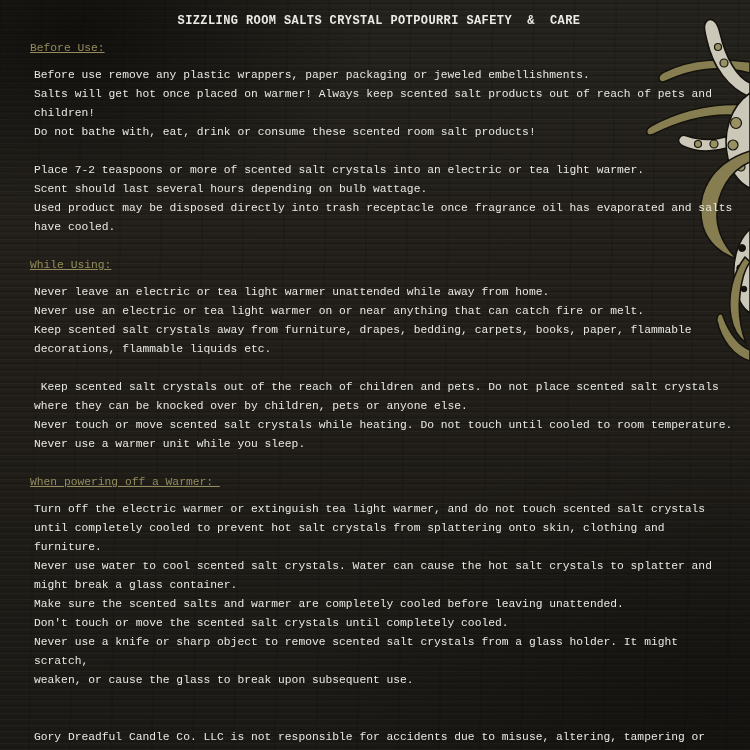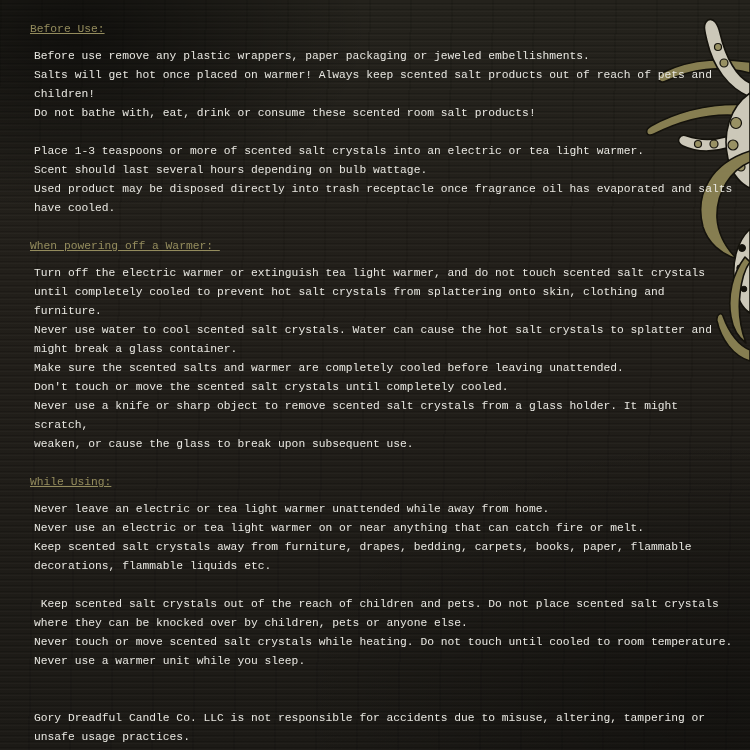--- a/index.html
+++ b/index.html
@@ -96,55 +96,56 @@
       <circle cx="104" cy="274" r="2.8" fill="#14120c" stroke-width="1"></circle>
 
       <path d="M105 242 C93 258 87 280 91 302 C93 314 99 323 106 328 C100 312 98 296 100 279 C102 261 107 251 110 247 Z" fill="#8d8455"></path>
 
       <path d="M83 301 C89 318 99 331 110 335 L110 346 C93 341 81 324 77 306 C76 300 81 296 83 301 Z" fill="#8d8455"></path>
     </g>
   </svg>
 
   <div class="content">
 
+    <div class="doc-title">SIZZLING ROOM SALTS CRYSTAL POTPOURRI SAFETY  &amp;  CARE</div>
 
     <div>
       <div class="sec-heading">Before Use:</div>
       <p>Before use remove any plastic wrappers, paper packaging or jeweled embellishments.
 Salts will get hot once placed on warmer! Always keep scented salt products out of reach of pets and
 children!
 Do not bathe with, eat, drink or consume these scented room salt products!</p>
-      <p>Place 1-3 teaspoons or more of scented salt crystals into an electric or tea light warmer.
+      <p>Place 7-2 teaspoons or more of scented salt crystals into an electric or tea light warmer.
 Scent should last several hours depending on bulb wattage.
 Used product may be disposed directly into trash receptacle once fragrance oil has evaporated and salts
 have cooled.</p>
+    </div>
+
+    <div>
+      <div class="sec-heading">While Using:</div>
+      <p>Never leave an electric or tea light warmer unattended while away from home.
+Never use an electric or tea light warmer on or near anything that can catch fire or melt.
+Keep scented salt crystals away from furniture, drapes, bedding, carpets, books, paper, flammable
+decorations, flammable liquids etc.</p>
+      <p> Keep scented salt crystals out of the reach of children and pets. Do not place scented salt crystals
+where they can be knocked over by children, pets or anyone else.
+Never touch or move scented salt crystals while heating. Do not touch until cooled to room temperature.
+Never use a warmer unit while you sleep.</p>
     </div>
 
     <div>
       <div class="sec-heading">When powering off a Warmer: </div>
       <p>Turn off the electric warmer or extinguish tea light warmer, and do not touch scented salt crystals
 until completely cooled to prevent hot salt crystals from splattering onto skin, clothing and
 furniture.
 Never use water to cool scented salt crystals. Water can cause the hot salt crystals to splatter and
 might break a glass container.
 Make sure the scented salts and warmer are completely cooled before leaving unattended.
 Don't touch or move the scented salt crystals until completely cooled.
 Never use a knife or sharp object to remove scented salt crystals from a glass holder. It might scratch,
 weaken, or cause the glass to break upon subsequent use.</p>
     </div>
 
-    <div>
-      <div class="sec-heading">While Using:</div>
-      <p>Never leave an electric or tea light warmer unattended while away from home.
-Never use an electric or tea light warmer on or near anything that can catch fire or melt.
-Keep scented salt crystals away from furniture, drapes, bedding, carpets, books, paper, flammable
-decorations, flammable liquids etc.</p>
-      <p> Keep scented salt crystals out of the reach of children and pets. Do not place scented salt crystals
-where they can be knocked over by children, pets or anyone else.
-Never touch or move scented salt crystals while heating. Do not touch until cooled to room temperature.
-Never use a warmer unit while you sleep.</p>
-    </div>
-
     <p class="footer-note">Gory Dreadful Candle Co. LLC is not responsible for accidents due to misuse, altering, tampering or
 unsafe usage practices.</p>
 
   </div>
 </div>
 
 </body></html>

